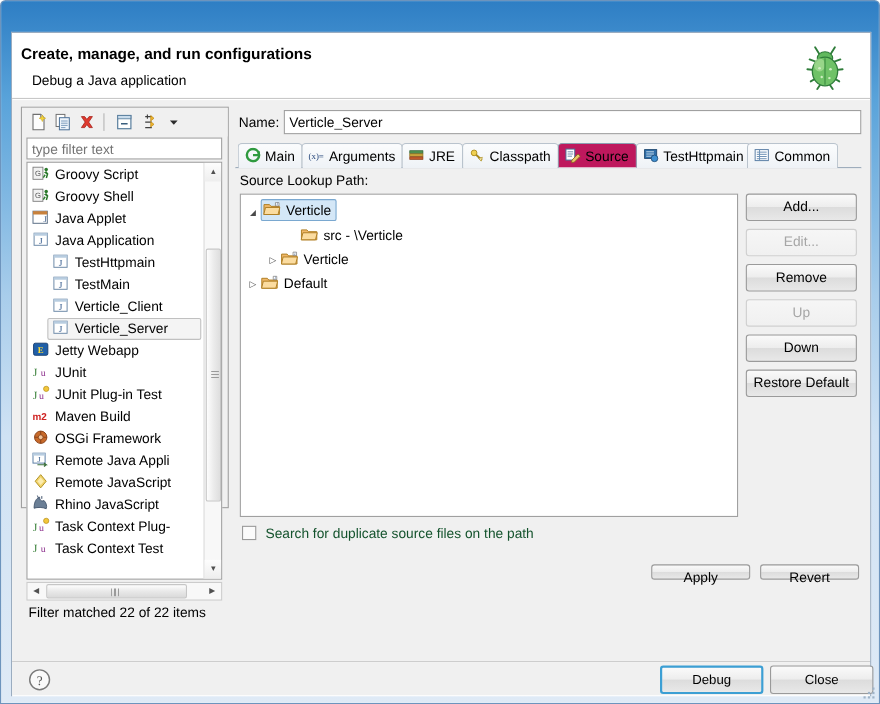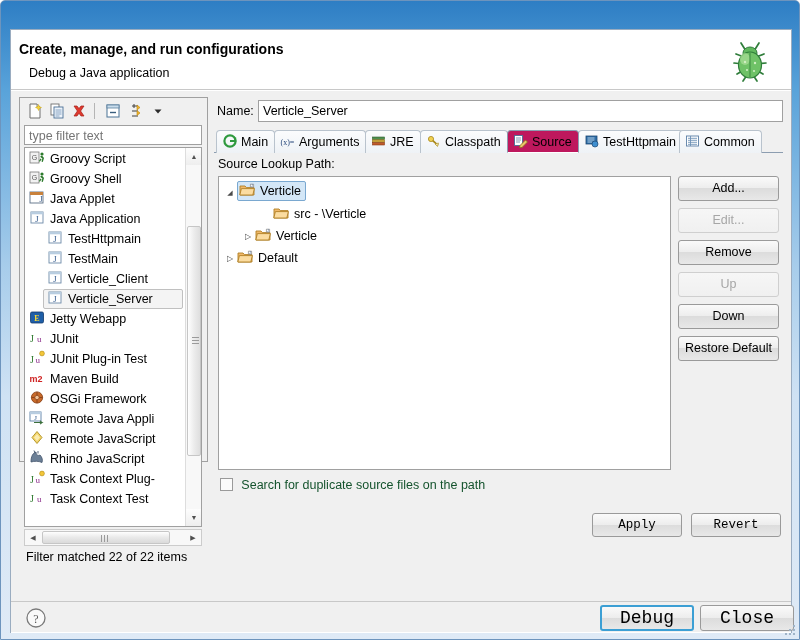--- a/index.html
+++ b/index.html
@@ -421,27 +421,27 @@
   }
 
   .apply-row {
     position: absolute;
     left: 0; top: 360px;
     width: 569px; height: 30px;
   }
   .wide-btn {
     position: absolute;
     top: 0;
-    width: 90px; height: 24px;
+    width: 90px; height: 14px;
     background: linear-gradient(to bottom,#fafafa 0%,#ededed 48%,#dcdcdc 50%,#e8e8e8 100%);
     border: 1px solid #9a9a9a;
     border-radius: 3px;
     font-size: 12.5px;
     color: #000000;
-    font-family: Liberation Mono, monospace;
+    font-family: Liberation Sans, sans-serif;
     cursor: pointer;
     text-align: center;
     line-height: 23px;
     padding: 0;
   }
 
   
   .footer-sep {
     position: absolute;
     left: 0; top: 571px;
@@ -462,23 +462,23 @@
     width: 22px; height: 22px;
     cursor: pointer;
   }
   .foot-btn {
     position: absolute;
     top: 3px;
     width: 94px; height: 26px;
     background: linear-gradient(to bottom,#fafafa 0%,#ededed 48%,#dcdcdc 50%,#e8e8e8 100%);
     border: 1px solid #9a9a9a;
     border-radius: 3px;
-    font-size: 18px;
-    color: #000000;
-    font-family: Liberation Mono, monospace;
+    font-size: 12px;
+    color: #000000;
+    font-family: Liberation Sans, sans-serif;
     cursor: pointer;
     text-align: center;
     line-height: 24px;
     padding: 0;
   }
   .foot-btn.focus {
     border: 2px solid #3c9fd4;
     line-height: 22px;
   }
 

